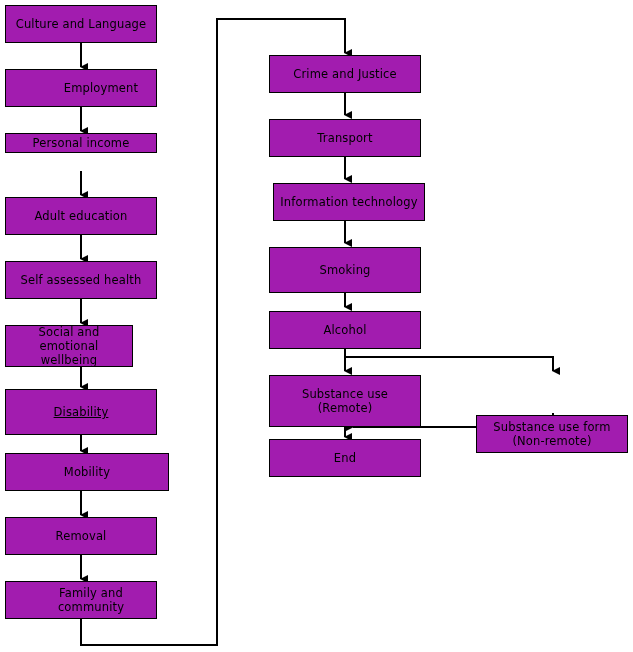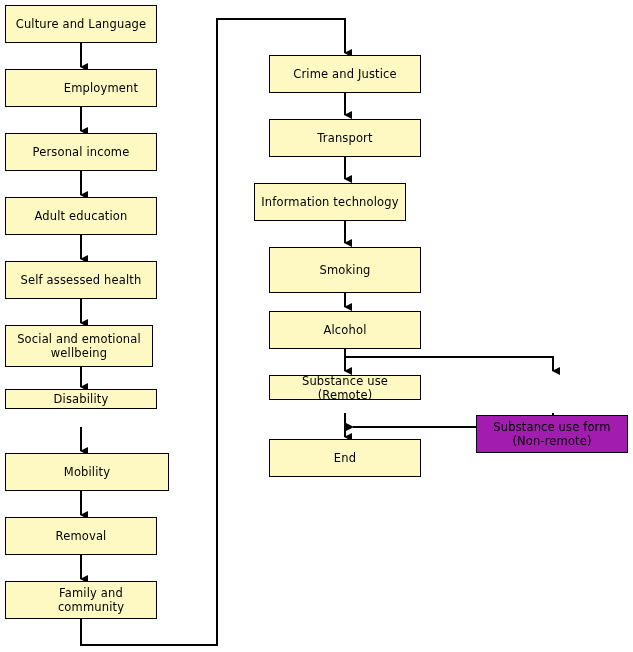--- a/index.html
+++ b/index.html
@@ -23,21 +23,21 @@
     left: 0;
     top: 0;
     width: 633px;
     height: 652px;
     pointer-events: none;
   }
   .node {
     position: absolute;
     box-sizing: border-box;
     border: 1px solid #000000;
-    background: #fef9c3;
+    background: #a21caf;
     display: flex;
     align-items: center;
     justify-content: center;
     text-align: center;
     font-size: 11.5px;
     line-height: 14px;
     color: #000000;
     letter-spacing: 0.15px;
     padding: 0 4px;
     z-index: 2;
@@ -96,38 +96,38 @@
   </svg>
 
   <div class="node" style="left:5px; top:5px; width:152px; height:38px;">
     <span class="node-label">Culture and Language</span>
   </div>
 
   <div class="node" style="left:5px; top:69px; width:152px; height:38px;padding-left:44px;">
     <span class="node-label">Employment</span>
   </div>
 
-  <div class="node" style="left:5px; top:133px; width:152px; height:38px;">
+  <div class="node" style="left:5px; top:133px; width:152px; height:20px;">
     <span class="node-label">Personal income</span>
   </div>
 
   <div class="node" style="left:5px; top:197px; width:152px; height:38px;">
     <span class="node-label">Adult education</span>
   </div>
 
   <div class="node" style="left:5px; top:261px; width:152px; height:38px;">
     <span class="node-label">Self assessed health</span>
   </div>
 
-  <div class="node" style="left:5px; top:325px; width:148px; height:42px;">
+  <div class="node" style="left:5px; top:325px; width:128px; height:42px;">
     <span class="node-label">Social and emotional
 wellbeing</span>
   </div>
 
-  <div class="node" style="left:5px; top:389px; width:152px; height:20px;">
+  <div class="node" style="left:5px; top:389px; width:152px; height:46px;text-decoration:underline;">
     <span class="node-label">Disability</span>
   </div>
 
   <div class="node" style="left:5px; top:453px; width:164px; height:38px;">
     <span class="node-label">Mobility</span>
   </div>
 
   <div class="node" style="left:5px; top:517px; width:152px; height:38px;">
     <span class="node-label">Removal</span>
   </div>
@@ -137,33 +137,33 @@
   </div>
 
   <div class="node" style="left:269px; top:55px; width:152px; height:38px;">
     <span class="node-label">Crime and Justice</span>
   </div>
 
   <div class="node" style="left:269px; top:119px; width:152px; height:38px;">
     <span class="node-label">Transport</span>
   </div>
 
-  <div class="node" style="left:254px; top:183px; width:152px; height:38px;">
+  <div class="node" style="left:273px; top:183px; width:152px; height:38px;">
     <span class="node-label">Information technology</span>
   </div>
 
   <div class="node" style="left:269px; top:247px; width:152px; height:46px;">
     <span class="node-label">Smoking</span>
   </div>
 
   <div class="node" style="left:269px; top:311px; width:152px; height:38px;">
     <span class="node-label">Alcohol</span>
   </div>
 
-  <div class="node" style="left:269px; top:375px; width:152px; height:25px;text-align:center;">
+  <div class="node" style="left:269px; top:375px; width:152px; height:52px;text-align:center;">
     <span class="node-label">Substance use (Remote)</span>
   </div>
 
   <div class="node" style="left:269px; top:439px; width:152px; height:38px;">
     <span class="node-label">End</span>
   </div>
 
   <div class="node dark" style="left:476px; top:375px; width:152px; height:38px;">
     <span class="node-label">Substance use form
 (Non-remote)</span>

